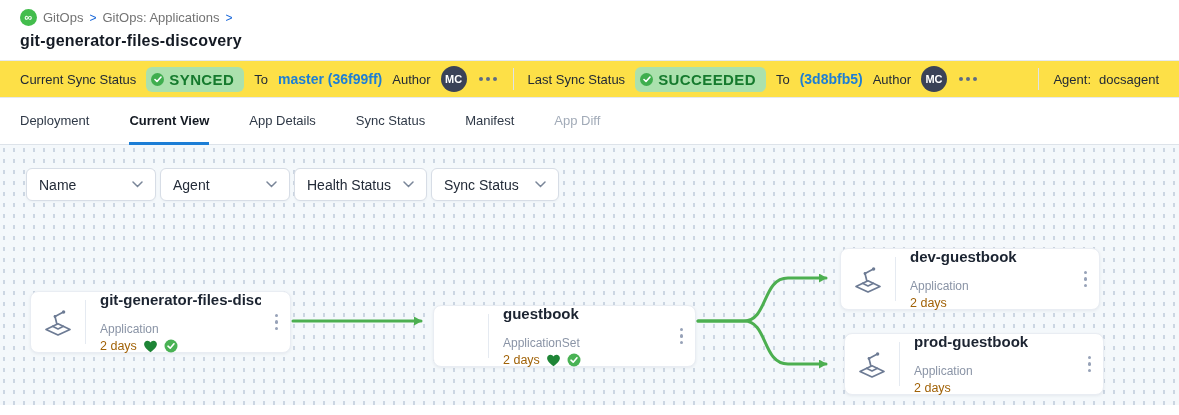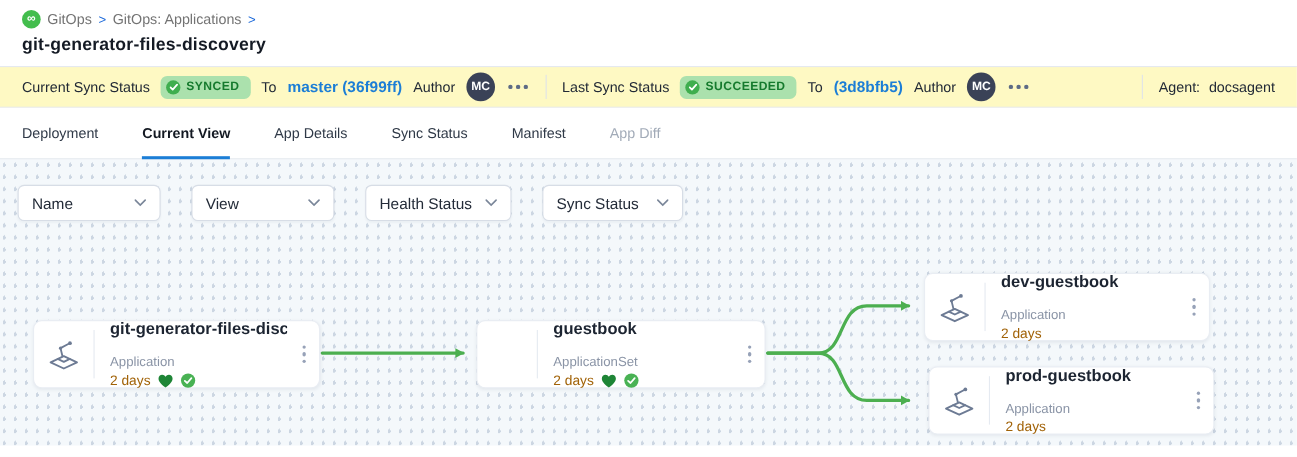--- a/index.html
+++ b/index.html
@@ -10,25 +10,25 @@
   .header { padding:9px 20px 10px; background:#fff; }
   .breadcrumb { display:flex; align-items:center; gap:6px; font-size:13px; }
   .bc-logo { width:17px; height:17px; border-radius:50%; background:#43bd4d; color:#fff;
     display:flex; align-items:center; justify-content:center; font-size:11px; font-weight:bold; line-height:1; }
   .bc-link { color:#737373; cursor:pointer; text-decoration:none; }
   .bc-sep { color:#1766d9; font-size:12px; }
   .page-title { font-size:16px; font-weight:700; color:#141a24; margin-top:6px; letter-spacing:.2px; }
 
   
   .status-bar { height:38px; border-top:1px solid #e5e9ef; border-bottom:1px solid #e5e9ef;
-    display:flex; align-items:center; padding:0 20px; font-size:13px; color:#222a36; background:#fef9c3; }
+    display:flex; align-items:center; padding:0 20px; font-size:13px; color:#222a36; background:#fde047; }
   .sb-group { display:flex; align-items:center; gap:10px; }
   .sb-label { white-space:nowrap; }
   .badge { display:inline-flex; align-items:center; gap:5px; background:#abe1ad; color:#157a2d;
-    font-size:11px; font-weight:700; letter-spacing:.4px; padding:4px 10px 4px 5px; border-radius:6px; }
+    font-size:15px; font-weight:700; letter-spacing:.4px; padding:4px 10px 4px 5px; border-radius:6px; }
   .badge-check { width:13px; height:13px; border-radius:50%; background:#3fae4e;
     display:inline-flex; align-items:center; justify-content:center; }
   .revision { color:#1c7ed6; font-weight:700; font-size:14px; white-space:nowrap; cursor:pointer; }
   .avatar { width:26px; height:26px; border-radius:50%; background:#3a4257; color:#fff;
     font-size:11px; font-weight:700; display:flex; align-items:center; justify-content:center; }
   .dots-h { display:inline-flex; gap:3px; cursor:pointer; padding:4px 2px; }
   .dots-h i { width:4px; height:4px; border-radius:50%; background:#5d6b85; display:block; }
   .sb-divider { width:1px; height:22px; background:#dfe3e9; margin:0 14px; }
   .agent { display:flex; align-items:center; gap:8px; margin-left:auto; }
 
@@ -37,21 +37,21 @@
     border-bottom:1px solid #dde3ea; background:#fff; }
   .tab { display:flex; align-items:center; font-size:13px; color:#2f3947; cursor:pointer;
     border-bottom:3px solid transparent; margin-bottom:-1px; }
   .tab.active { font-weight:700; color:#131922; border-bottom-color:#1c7ed6; }
   .tab.disabled { color:#a2abb8; }
 
   
   .graph { position:relative; height:260px; background-color:#f4f8fb;
     background-image:radial-gradient(1.2px 2.2px at 4px 5px, #ccd6e2 92%, transparent 97%);
     background-size:10px 11px; }
-  .filters { position:absolute; top:23px; left:16px; display:flex; gap:28px; }
+  .filters { position:absolute; top:23px; left:26px; display:flex; gap:4px; }
   .filter-box { height:33px; background:#fff; border:1px solid #d7dde6; border-radius:6px;
     display:flex; align-items:center; justify-content:space-between; padding:0 12px;
     font-size:14px; color:#232b38; cursor:pointer; box-shadow:0 1px 2px rgba(31,45,70,.04); }
   .f-name { width:130px; } .f-kind { width:130px; } .f-health { width:133px; } .f-sync { width:128px; }
   .chev { margin-left:10px; display:flex; }
 
   .edges { position:absolute; left:0; top:0; pointer-events:none; }
 
   .node { position:absolute; height:62px; background:#fff; border:1px solid #e9edf3; border-radius:8px;
     box-shadow:0 1px 3px rgba(31,45,70,.07); display:flex; align-items:center; cursor:pointer; }
@@ -144,21 +144,21 @@
   <div class="filters">
     <div class="filter-box f-name">
       <span>Name</span>
       <span class="chev">
           <svg width="11" height="7" viewBox="0 0 11 7">
             <path d="M1 1 L5.5 5.5 L10 1" stroke="#7a8699" stroke-width="1.5" fill="none" stroke-linecap="round"></path>
           </svg>
         </span>
     </div>
     <div class="filter-box f-kind">
-      <span>View</span>
+      <span>Agent</span>
       <span class="chev">
           <svg width="11" height="7" viewBox="0 0 11 7">
             <path d="M1 1 L5.5 5.5 L10 1" stroke="#7a8699" stroke-width="1.5" fill="none" stroke-linecap="round"></path>
           </svg>
         </span>
     </div>
     <div class="filter-box f-health">
       <span>Health Status</span>
       <span class="chev">
           <svg width="11" height="7" viewBox="0 0 11 7">
@@ -215,21 +215,21 @@
           </svg>
       </div>
     </div>
     <div class="kebab">
         <i></i>
         <i></i>
         <i></i>
       </div>
   </div>
 
-  <div class="node" style="left:433px; top:146px; width:263px;">
+  <div class="node" style="left:433px; top:160px; width:263px;">
     <div class="node-icon-area"></div>
     <div class="node-sep"></div>
     <div class="node-body">
       <div class="node-title">guestbook</div>
       <div class="node-kind">ApplicationSet</div>
       <div class="node-meta">
         <span>2 days</span>
         <svg width="15" height="13" viewBox="0 0 12 11">
             <path d="M6 10.4 C2 7.4 .6 5.5 .6 3.4 C.6 1.8 1.9 .6 3.4 .6 C4.5 .6 5.4 1.2 6 2.1 C6.6 1.2 7.5 .6 8.6 .6 C10.1 .6 11.4 1.8 11.4 3.4 C11.4 5.5 10 7.4 6 10.4 Z" fill="#1e8536"></path>
           </svg>

